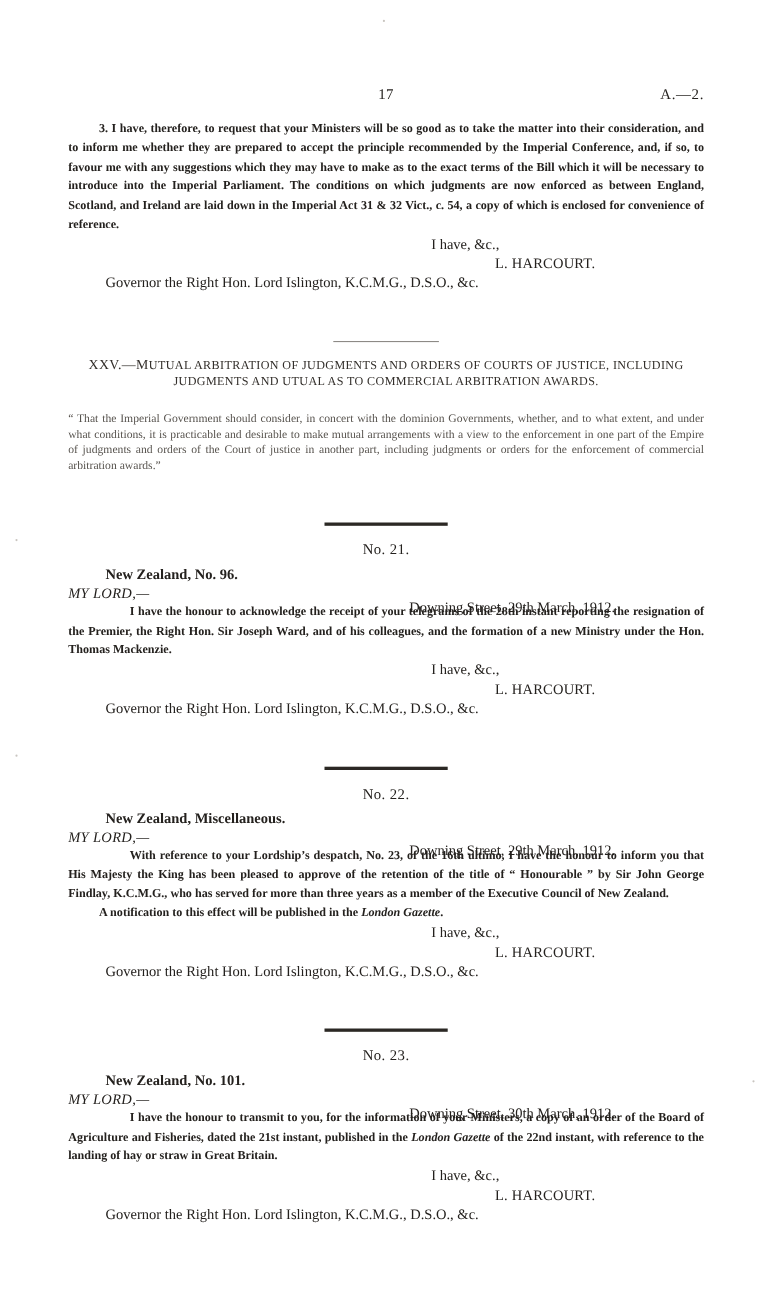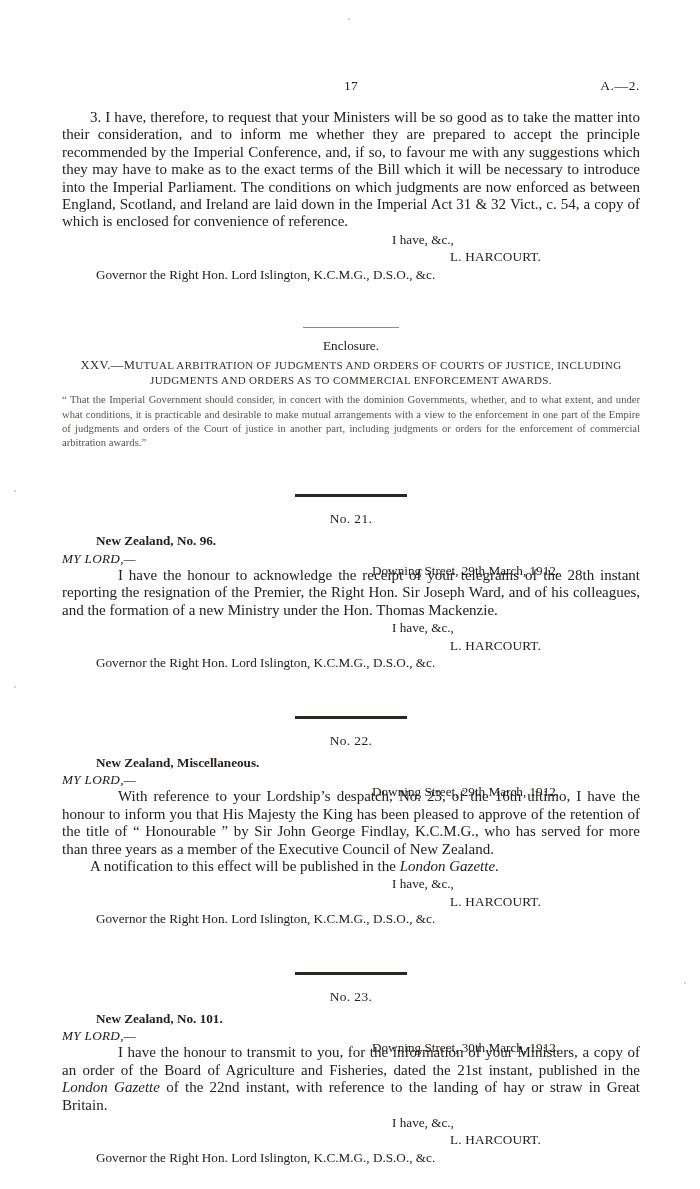--- a/index.html
+++ b/index.html
@@ -42,24 +42,25 @@
   }
   .hdr .docref {
     position: absolute;
     right: 0;
     top: 0;
     letter-spacing: 0.6px;
   }
   
   p {
     margin: 0;
-    font-size: 15px;
+    font-size: 11px;
     line-height: 17.4px;
     text-align: justify;
     text-justify: inter-word;
+    font-weight: bold;
   }
   .indent-par {
     text-indent: 28px;
   }
   .indent-par2 {
     text-indent: 56px;
   }
   .spacer-sm { height: 9px; }
   .spacer-xl { height: 44px; }
 
@@ -101,21 +102,21 @@
     color: #332f2b;
   }
   .smallcaps-head .lead {
     font-size: 12.6px;
   }
   .quote-block {
     font-size: 10.6px;
     line-height: 14.2px;
     text-align: justify;
     color: #57534e;
-    margin-top: 5px;
+    margin-top: 20px;
   }
   .quote-block .first {
     text-indent: 16px;
   }
   
   .thick-rule {
     width: 112px;
     height: 3px;
     background: #2b2824;
     margin: 0 auto;
@@ -191,27 +192,26 @@
     <p class="indent-par">3. I have, therefore, to request that your Ministers will be so good as to take the matter into their consideration, and to inform me whether they are prepared to accept the principle recommended by the Imperial Conference, and, if so, to favour me with any suggestions which they may have to make as to the exact terms of the Bill which it will be necessary to introduce into the Imperial Parliament. The conditions on which judgments are now enforced as between England, Scotland, and Ireland are laid down in the Imperial Act 31 &amp; 32 Vict., c. 54, a copy of which is enclosed for convenience of reference.</p>
 
     <div class="right-block">I have, &amp;c.,</div>
     <div class="sig">L. HARCOURT.</div>
     <div class="addressee">Governor the Right Hon. Lord Islington, K.C.M.G., D.S.O., &amp;c.</div>
 
     <div class="spacer-xl"></div>
 
     <div class="dash-rule"></div>
     <div class="spacer-sm"></div>
-    <div class="centered">Enclosure.</div>
 
     <div style="height:4px"></div>
 
     <div class="smallcaps-head">
       <span class="lead">XXV.—M</span><span>UTUAL ARBITRATION OF JUDGMENTS AND ORDERS OF COURTS OF JUSTICE, INCLUDING</span>
-      <div>JUDGMENTS AND ORDERS AS TO COMMERCIAL ENFORCEMENT AWARDS.</div>
+      <div>JUDGMENTS AND UTUAL AS TO COMMERCIAL ARBITRATION AWARDS.</div>
     </div>
 
     <div class="quote-block">
       <span class="first">“ That the Imperial Government should consider, in concert with the dominion Governments, whether, and to what extent, and under what conditions, it is practicable and desirable to make mutual arrangements with a view to the enforcement in one part of the Empire of judgments and orders of the Court of justice in another part, including judgments or orders for the enforcement of commercial arbitration awards.”</span>
     </div>
 
     <div class="spacer-xl"></div>
 
     <div class="thick-rule"></div>
     <div class="secno">No. 21.</div>

